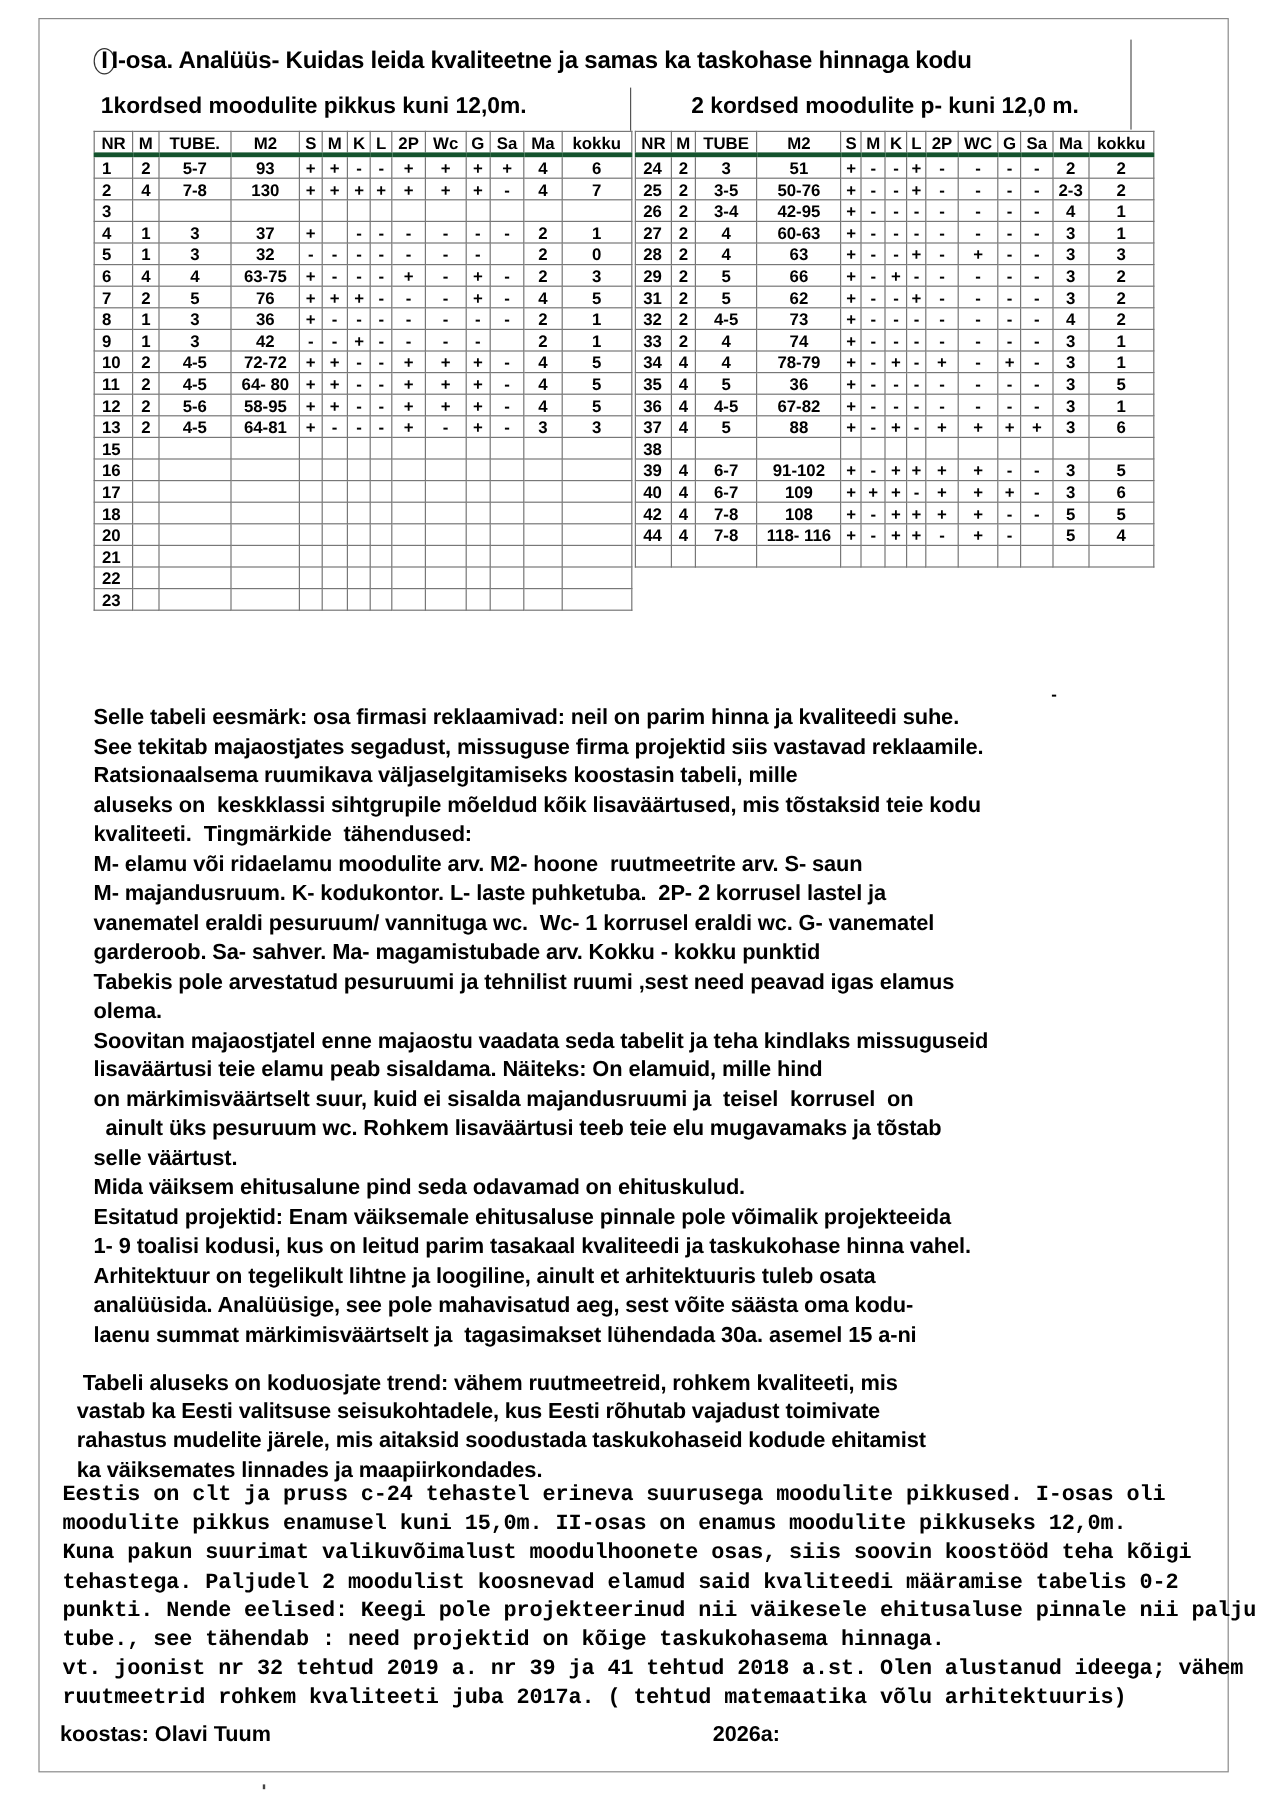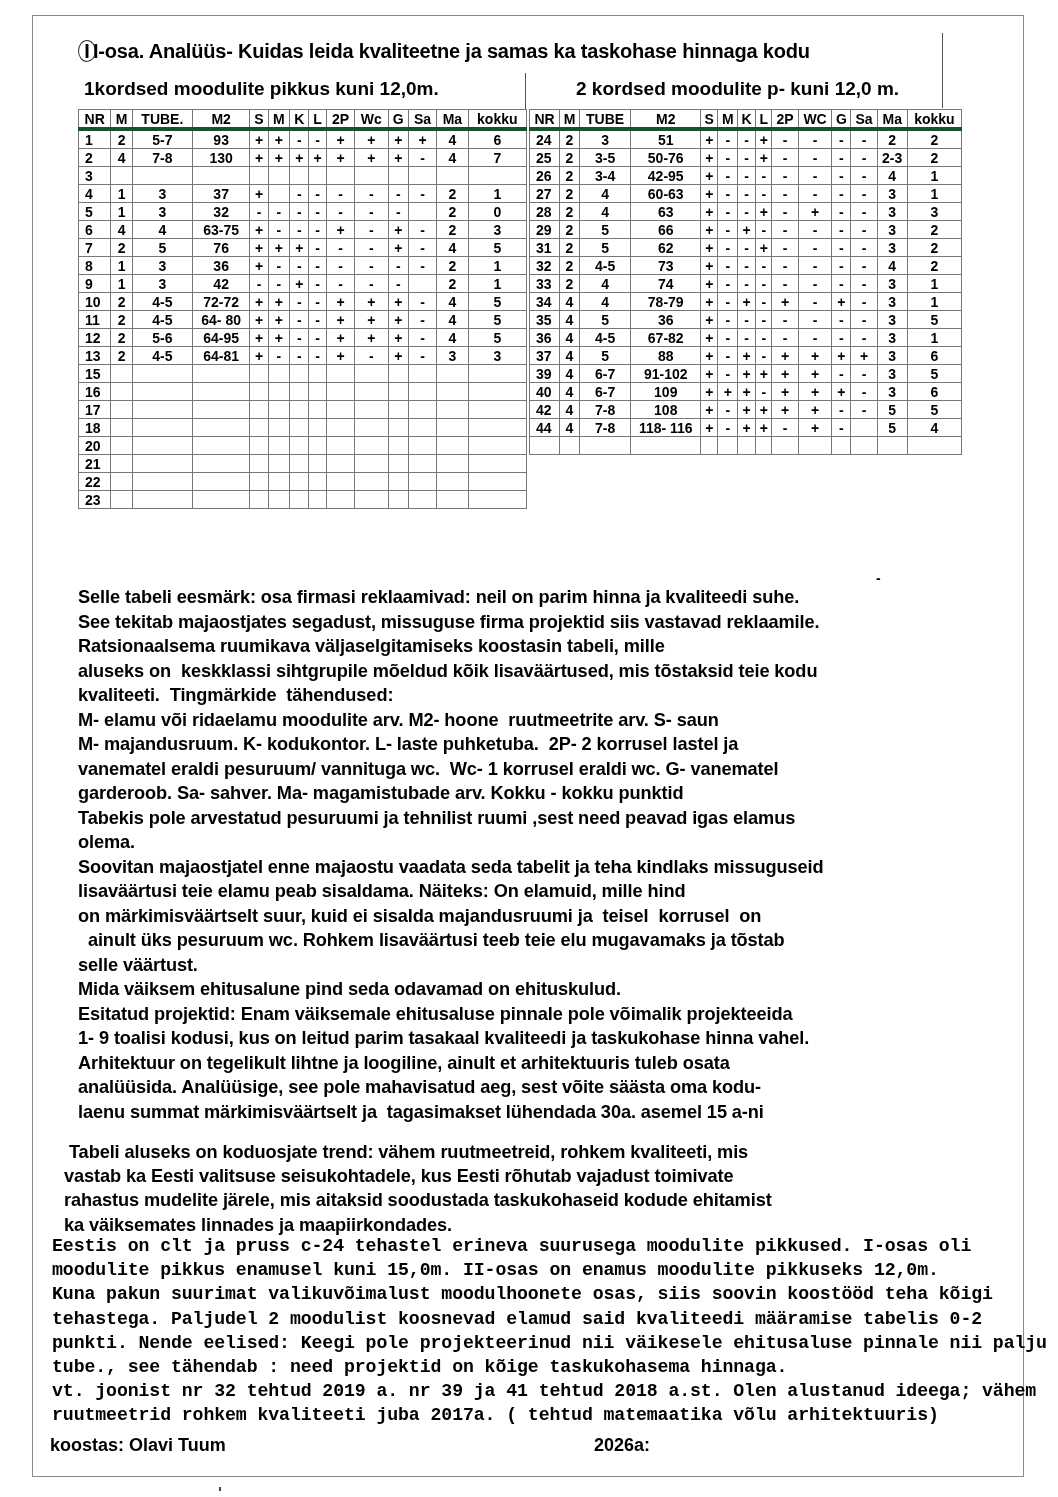--- a/index.html
+++ b/index.html
@@ -244,21 +244,21 @@
         <td>+</td>
         <td>+</td>
         <td>-</td>
         <td>4</td>
         <td>5</td>
       </tr>
       <tr>
         <td class="nr">12</td>
         <td>2</td>
         <td>5-6</td>
-        <td>64-95</td>
+        <td>58-95</td>
         <td>+</td>
         <td>+</td>
         <td>-</td>
         <td>-</td>
         <td>+</td>
         <td>+</td>
         <td>+</td>
         <td>-</td>
         <td>4</td>
         <td>5</td>
@@ -630,20 +630,36 @@
         <td>+</td>
         <td>-</td>
         <td>+</td>
         <td>-</td>
         <td>+</td>
         <td>+</td>
         <td>+</td>
         <td>+</td>
         <td>3</td>
         <td>6</td>
+      </tr>
+      <tr>
+        <td class="nr">38</td>
+        <td></td>
+        <td></td>
+        <td></td>
+        <td></td>
+        <td></td>
+        <td></td>
+        <td></td>
+        <td></td>
+        <td></td>
+        <td></td>
+        <td></td>
+        <td></td>
+        <td></td>
       </tr>
       <tr>
         <td class="nr">39</td>
         <td>4</td>
         <td>6-7</td>
         <td>91-102</td>
         <td>+</td>
         <td>-</td>
         <td>+</td>
         <td>+</td>

